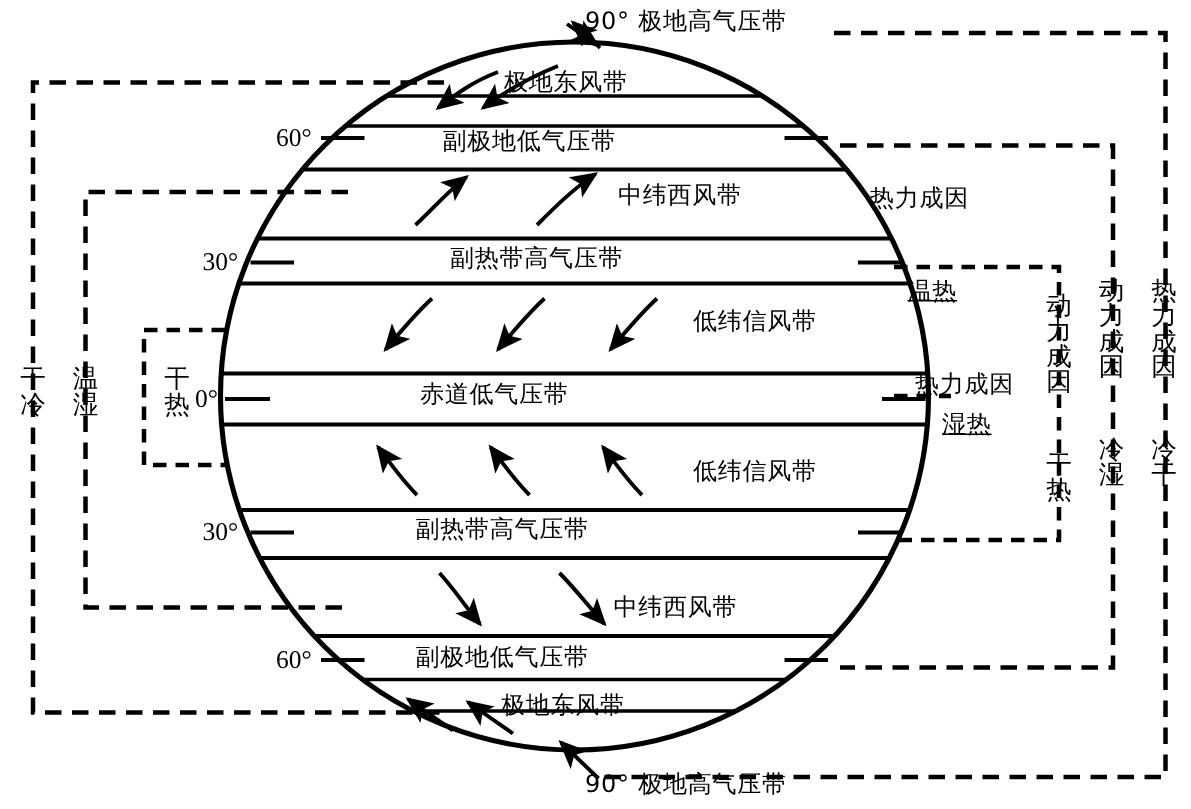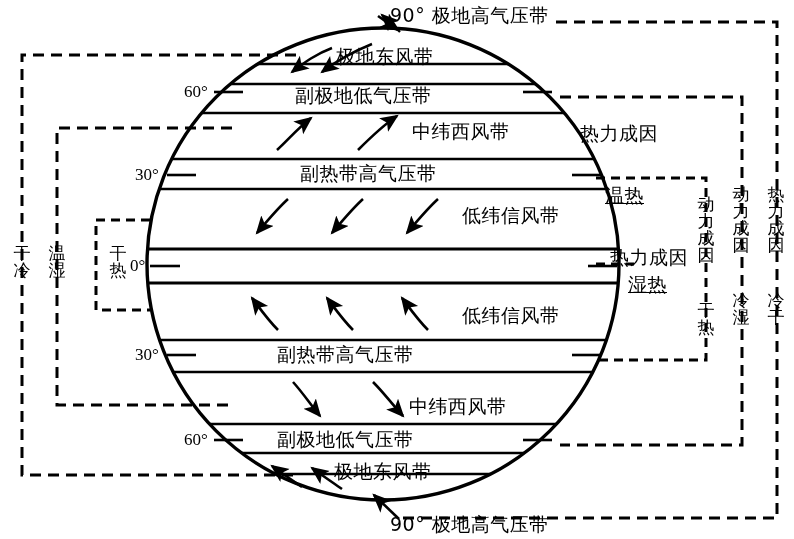--- a/index.html
+++ b/index.html
@@ -10,21 +10,21 @@
   #root{
     position:relative;
     width:794px;
     height:539px;
     overflow:hidden;
     background:#fff;
   }
   #svgroot{position:absolute;left:0;top:0;width:794px;height:539px;}
   .lbl{
     position:absolute;
-    font-size:19px;
+    font-size:16px;
     line-height:1.05;
     white-space:nowrap;
     letter-spacing:0.5px;
     color:#000;
   }
   .deg{
     position:absolute;
     font-size:17px;
     white-space:nowrap;
     font-family:Liberation Serif, serif;
@@ -147,20 +147,21 @@
   <div class="deg" style="left:135px;top:165px;">30°</div>
   <div class="deg" style="left:130px;top:256px;">0°</div>
   <div class="deg" style="left:135px;top:345px;">30°</div>
   <div class="deg" style="left:184px;top:430px;">60°</div>
 
   <div class="lbl" style="left:336px;top:47px;">极地东风带</div>
   <div class="lbl" style="left:295px;top:86px;">副极地低气压带</div>
   <div class="lbl" style="left:412px;top:122px;">中纬西风带</div>
   <div class="lbl" style="left:300px;top:164px;">副热带高气压带</div>
   <div class="lbl" style="left:462px;top:206px;">低纬信风带</div>
+  <div class="lbl" style="left:280px;top:255px;">赤道低气压带</div>
   <div class="lbl" style="left:462px;top:306px;">低纬信风带</div>
   <div class="lbl" style="left:277px;top:345px;">副热带高气压带</div>
   <div class="lbl" style="left:409px;top:397px;">中纬西风带</div>
   <div class="lbl" style="left:277px;top:430px;">副极地低气压带</div>
   <div class="lbl" style="left:334px;top:462px;">极地东风带</div>
 
   <div class="lbl" style="left:580px;top:124px;">热力成因</div>
   <div class="lbl" style="left:605px;top:186px;text-decoration:underline;">温热</div>
   <div class="lbl" style="left:610px;top:248px;">热力成因</div>
   <div class="lbl" style="left:628px;top:275px;text-decoration:underline;">湿热</div>

